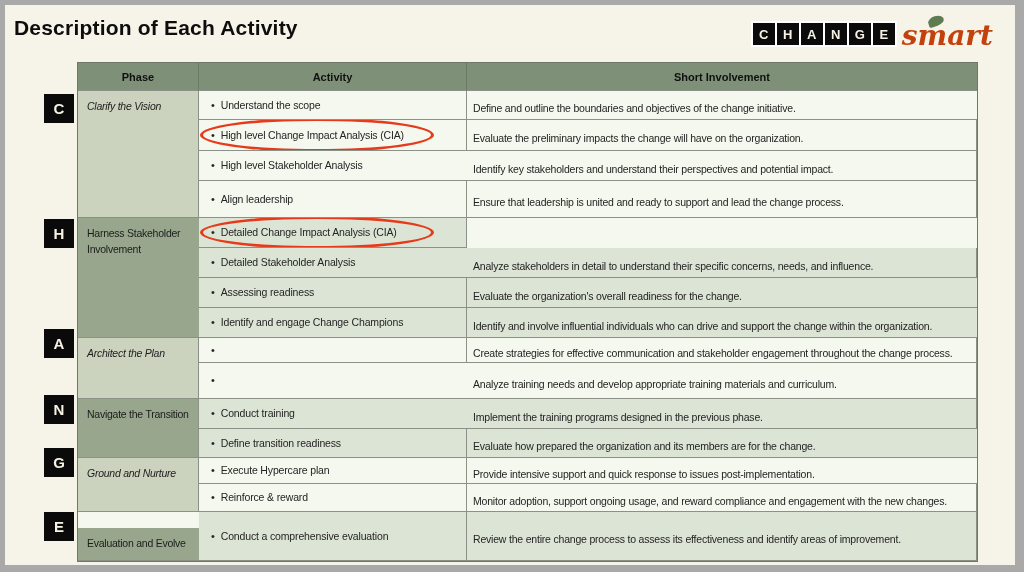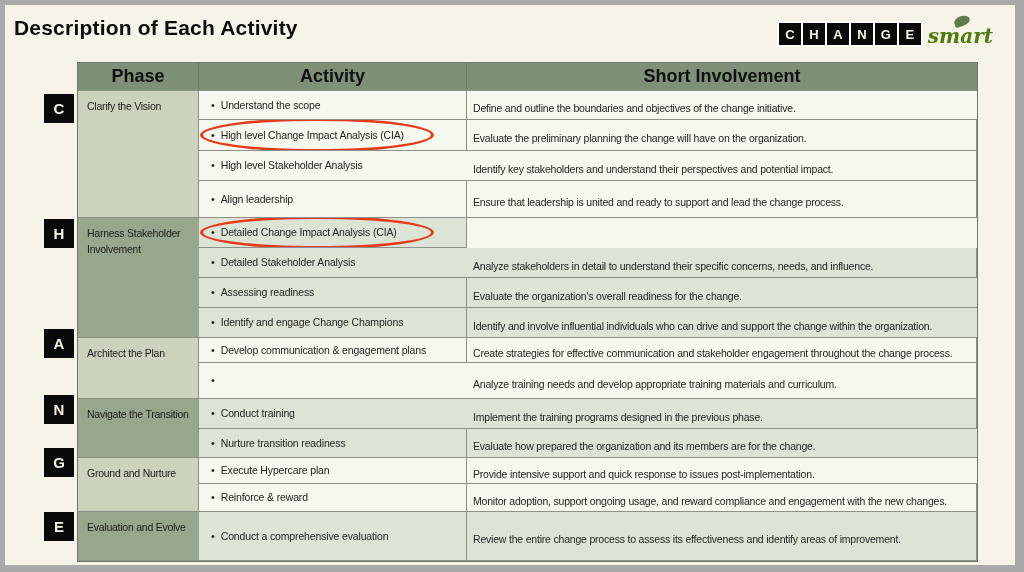--- a/index.html
+++ b/index.html
@@ -24,47 +24,47 @@
   .tiles{display:flex;gap:0;}
   .tile{
     width:26px;height:26px;background:#0b0b0b;border:2px solid #ffffff;
     color:#f6f3e4;font-weight:700;font-size:13px;display:flex;
     align-items:center;justify-content:center;margin-left:-2px;
   }
   .tile:first-child{margin-left:0;}
   .smart{
     position:relative;margin-left:5px;margin-top:2px;
     font-family:"DejaVu Serif",serif;font-style:italic;font-weight:700;
-    font-size:20px;color:#4d7c0f;line-height:26px;
+    font-size:28px;color:#c2410c;line-height:26px;
   }
   .leaf{
     position:absolute;top:-7px;left:26px;width:16px;height:10px;
     background:#5f7c50;border-radius:60% 60% 60% 20%;transform:rotate(-18deg);
   }
   
   .grid{
     position:absolute;left:72px;top:57px;width:901px;
     display:grid;
     grid-template-columns:121px 268px 510px;
     grid-template-rows:28px 29px 31px 30px 37px 30px 30px 30px 30px 25px 36px 30px 29px 26px 28px 49px;
     border-top:1px solid var(--outer);border-left:1px solid var(--outer);
     border-right:1px solid var(--outer);border-bottom:1px solid var(--outer);
     background:var(--row-light);
   }
   .cell{border-right:1px solid var(--line);border-bottom:1px solid var(--line);
     font-size:10.5px;color:#242424;overflow:hidden;}
   .cell:nth-child(3n){border-right:none;}
   .head{
-    background:var(--header);font-weight:700;font-size:18px;color:#101010;
+    background:var(--header);font-weight:700;font-size:11px;color:#101010;
     display:flex;align-items:center;justify-content:center;border-right-color:#6d7a68;
   }
   .phase{
     padding:7px 3px 4px 9px;letter-spacing:-.25px;line-height:16px;font-size:10.5px;color:#1c1c1c;
   }
-  .phase.g-light{background:var(--phase-light);}
+  .phase.g-light{background:var(--phase-light);font-style:italic;}
   .phase.g-dark{background:var(--phase-dark);}
   .act{
     position:relative;display:flex;align-items:center;padding:2px 6px 2px 12px;
     letter-spacing:-.15px;line-height:13px;
   }
   .act .bullet{margin-right:6px;font-size:11px;}
   .desc{
     display:flex;align-items:center;padding:8px 4px 2px 6px;white-space:nowrap;
     letter-spacing:-.2px;
   }
@@ -110,21 +110,21 @@
       <div class="cell act r-light" style="grid-area: 2 / 2;">
         <span class="bullet">•</span>
         <span>Understand the scope</span>
       </div>
       <div class="cell desc r-light" style="grid-area: 2 / 3;">Define and outline the boundaries and objectives of the change initiative.</div>
       <div class="cell act r-light" style="grid-area: 3 / 2;">
         <span class="bullet">•</span>
         <span>High level Change Impact Analysis (CIA)</span>
         <div class="oval"></div>
       </div>
-      <div class="cell desc r-light" style="grid-area: 3 / 3;">Evaluate the preliminary planning the change will have on the organization.</div>
+      <div class="cell desc r-light" style="grid-area: 3 / 3;">Evaluate the preliminary impacts the change will have on the organization.</div>
       <div class="cell act r-light" style="grid-area: 4 / 2;">
         <span class="bullet">•</span>
         <span>High level Stakeholder Analysis</span>
       </div>
       <div class="cell desc r-light" style="grid-area: 4 / 3;">Identify key stakeholders and understand their perspectives and potential impact.</div>
       <div class="cell act r-light" style="grid-area: 5 / 2;">
         <span class="bullet">•</span>
         <span>Align leadership</span>
       </div>
       <div class="cell phase g-dark" style="grid-area: 6 / 1 / 10;">Harness Stakeholder Involvement</div>
@@ -145,50 +145,49 @@
       </div>
       <div class="cell desc r-dark" style="grid-area: 8 / 3;">Evaluate the organization's overall readiness for the change.</div>
       <div class="cell act r-dark" style="grid-area: 9 / 2;">
         <span class="bullet">•</span>
         <span>Identify and engage Change Champions</span>
       </div>
       <div class="cell phase g-light" style="grid-area: 10 / 1 / 12;">Architect the Plan</div>
       <div class="cell desc r-dark" style="grid-area: 9 / 3;">Identify and involve influential individuals who can drive and support the change within the organization.</div>
       <div class="cell act r-light" style="grid-area: 10 / 2;">
         <span class="bullet">•</span>
-        <span>Develop communication &amp; engagement plans</span>
       </div>
       <div class="cell desc r-light" style="grid-area: 10 / 3;">Create strategies for effective communication and stakeholder engagement throughout the change process.</div>
       <div class="cell act r-light" style="grid-area: 11 / 2;">
         <span class="bullet">•</span>
       </div>
       <div class="cell desc r-light" style="grid-area: 11 / 3;">Analyze training needs and develop appropriate training materials and curriculum.</div>
       <div class="cell phase g-dark" style="grid-area: 12 / 1 / 14;">Navigate the Transition</div>
       <div class="cell act r-dark" style="grid-area: 12 / 2;">
         <span class="bullet">•</span>
         <span>Conduct training</span>
       </div>
       <div class="cell desc r-dark" style="grid-area: 12 / 3;">Implement the training programs designed in the previous phase.</div>
       <div class="cell act r-dark" style="grid-area: 13 / 2;">
         <span class="bullet">•</span>
-        <span>Nurture transition readiness</span>
+        <span>Define transition readiness</span>
       </div>
       <div class="cell desc r-dark" style="grid-area: 13 / 3;">Evaluate how prepared the organization and its members are for the change.</div>
       <div class="cell phase g-light" style="grid-area: 14 / 1 / 16;">Ground and Nurture</div>
       <div class="cell act r-light" style="grid-area: 14 / 2;">
         <span class="bullet">•</span>
         <span>Execute Hypercare plan</span>
       </div>
       <div class="cell desc r-light" style="grid-area: 14 / 3; text-align: right;">Provide intensive support and quick response to issues post-implementation.</div>
       <div class="cell act r-light" style="grid-area: 15 / 2;">
         <span class="bullet">•</span>
         <span>Reinforce &amp; reward</span>
       </div>
       <div class="cell desc r-light" style="grid-area: 15 / 3;">Monitor adoption, support ongoing usage, and reward compliance and engagement with the new changes.</div>
-      <div class="cell phase g-dark" style="grid-area: 16 / 1 / 17;">Evaluation and Evolve</div>
+      <div class="cell phase g-dark" style="grid-area: 16 / 1 / 17; margin-top: 16px;">Evaluation and Evolve</div>
       <div class="cell act r-dark" style="grid-area: 16 / 2;">
         <span class="bullet">•</span>
         <span>Conduct a comprehensive evaluation</span>
       </div>
       <div class="cell desc r-dark" style="grid-area: 16 / 3;">Review the entire change process to assess its effectiveness and identify areas of improvement.</div>
     </div>
 
   <div>
       <div class="letter-block" style="top: 89px;">C</div>
       <div class="letter-block" style="top: 214px;">H</div>

